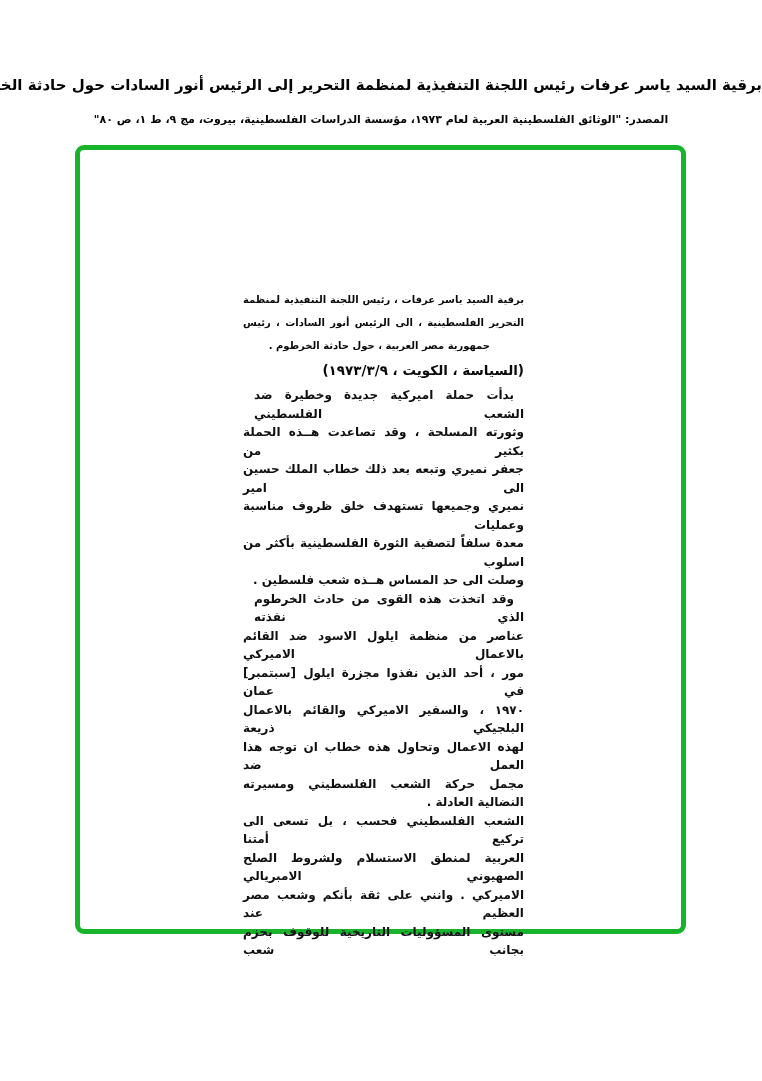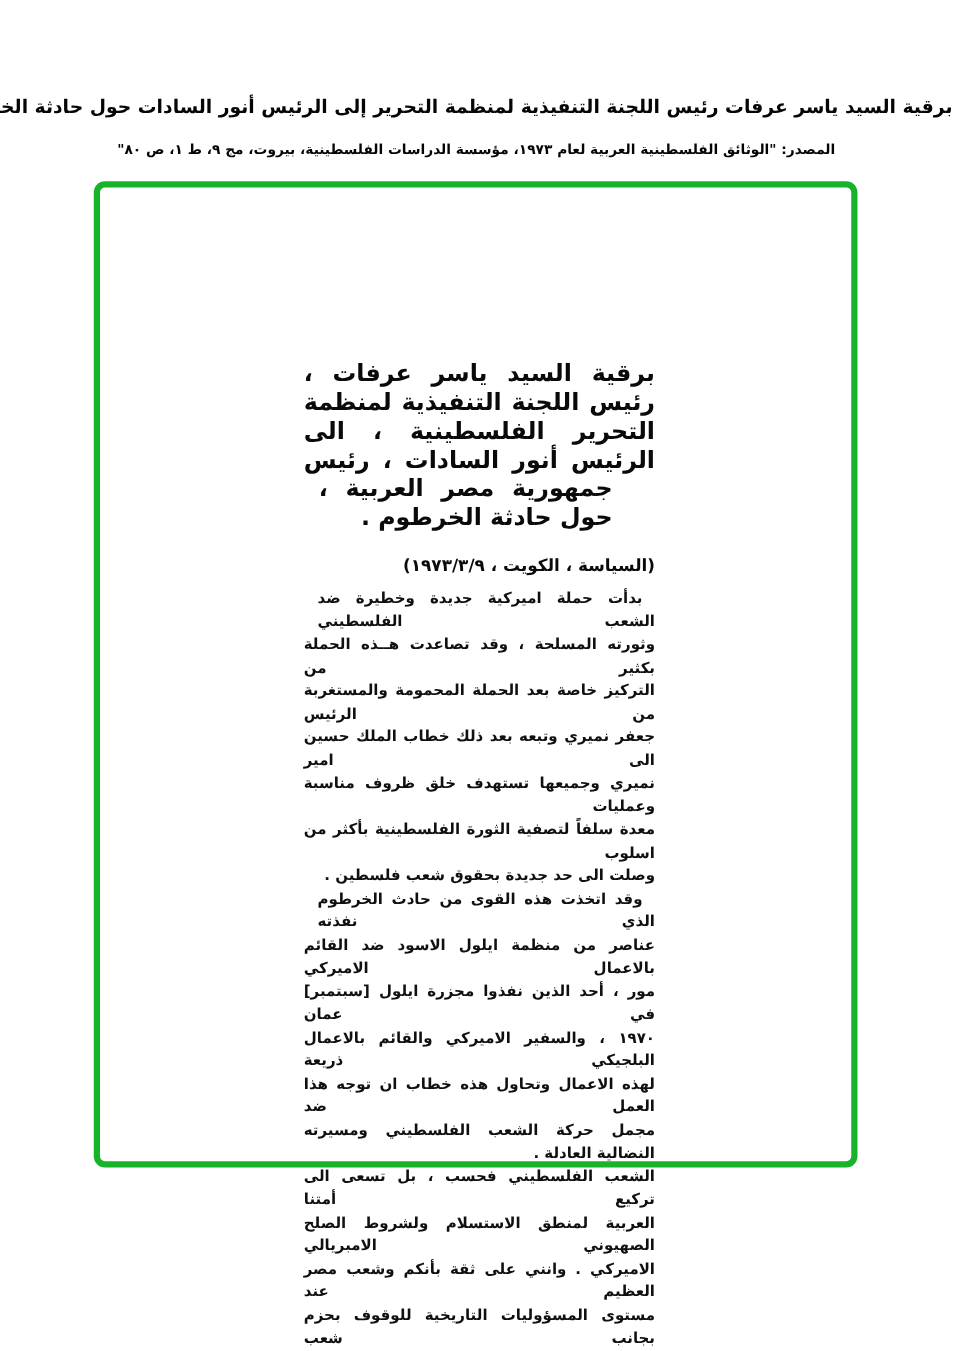--- a/index.html
+++ b/index.html
@@ -50,34 +50,34 @@
     background: #ffffff;
   }
   .scan-column {
     position: absolute;
     left: 163px;
     top: 138px;
     width: 281px;
     direction: rtl;
   }
   .heading .line {
-    font-size: 19px;
+    font-size: 10px;
     line-height: 23px;
     font-weight: bold;
     text-align: justify;
     text-align-last: justify;
     color: #0a0a0a;
   }
   .heading .line:last-child {
     text-align-last: right;
     padding-right: 34px;
     padding-left: 12px;
   }
   .dateline {
-    margin-top: 17px;
+    margin-top: 3px;
     font-size: 13.5px;
     line-height: 20px;
     font-weight: bold;
     text-align: right;
     color: #0a0a0a;
   }
   .body-text {
     margin-top: 6px;
   }
   .body-text .line {
@@ -108,25 +108,24 @@
     <div class="heading">
         <div class="line">برقية السيد ياسر عرفات ، رئيس اللجنة التنفيذية لمنظمة</div>
         <div class="line">التحرير الفلسطينية ، الى الرئيس أنور السادات ، رئيس</div>
         <div class="line">جمهورية مصر العربية ، حول حادثة الخرطوم .</div>
       </div>
     <div class="dateline">(السياسة ، الكويت ، ١٩٧٣/٣/٩)</div>
     <div class="body-text">
         <div class="para">
           <div class="line">بدأت حملة اميركية جديدة وخطيرة ضد الشعب الفلسطيني</div>
           <div class="line">وثورته المسلحة ، وقد تصاعدت هــذه الحملة بكثير من</div>
-          <div class="line">التركيز خاصة بعد الحملة المحمومة والمستغربة من الرئيس</div>
           <div class="line">جعفر نميري وتبعه بعد ذلك خطاب الملك حسين الى امير</div>
           <div class="line">نميري وجميعها تستهدف خلق ظروف مناسبة وعمليات</div>
           <div class="line">معدة سلفاً لتصفية الثورة الفلسطينية بأكثر من اسلوب</div>
-          <div class="line last">وصلت الى حد جديدة بحقوق شعب فلسطين .</div>
+          <div class="line last">وصلت الى حد المساس هــذه شعب فلسطين .</div>
         </div>
         <div class="para">
           <div class="line">وقد اتخذت هذه القوى من حادث الخرطوم الذي نفذته</div>
           <div class="line">عناصر من منظمة ايلول الاسود ضد القائم بالاعمال الاميركي</div>
           <div class="line">مور ، أحد الذين نفذوا مجزرة ايلول [سبتمبر] في عمان</div>
           <div class="line">١٩٧٠ ، والسفير الاميركي والقائم بالاعمال البلجيكي ذريعة</div>
           <div class="line">لهذه الاعمال وتحاول هذه خطاب ان توجه هذا العمل ضد</div>
           <div class="line last">مجمل حركة الشعب الفلسطيني ومسيرته النضالية العادلة .</div>
         </div>
         <div class="para">

